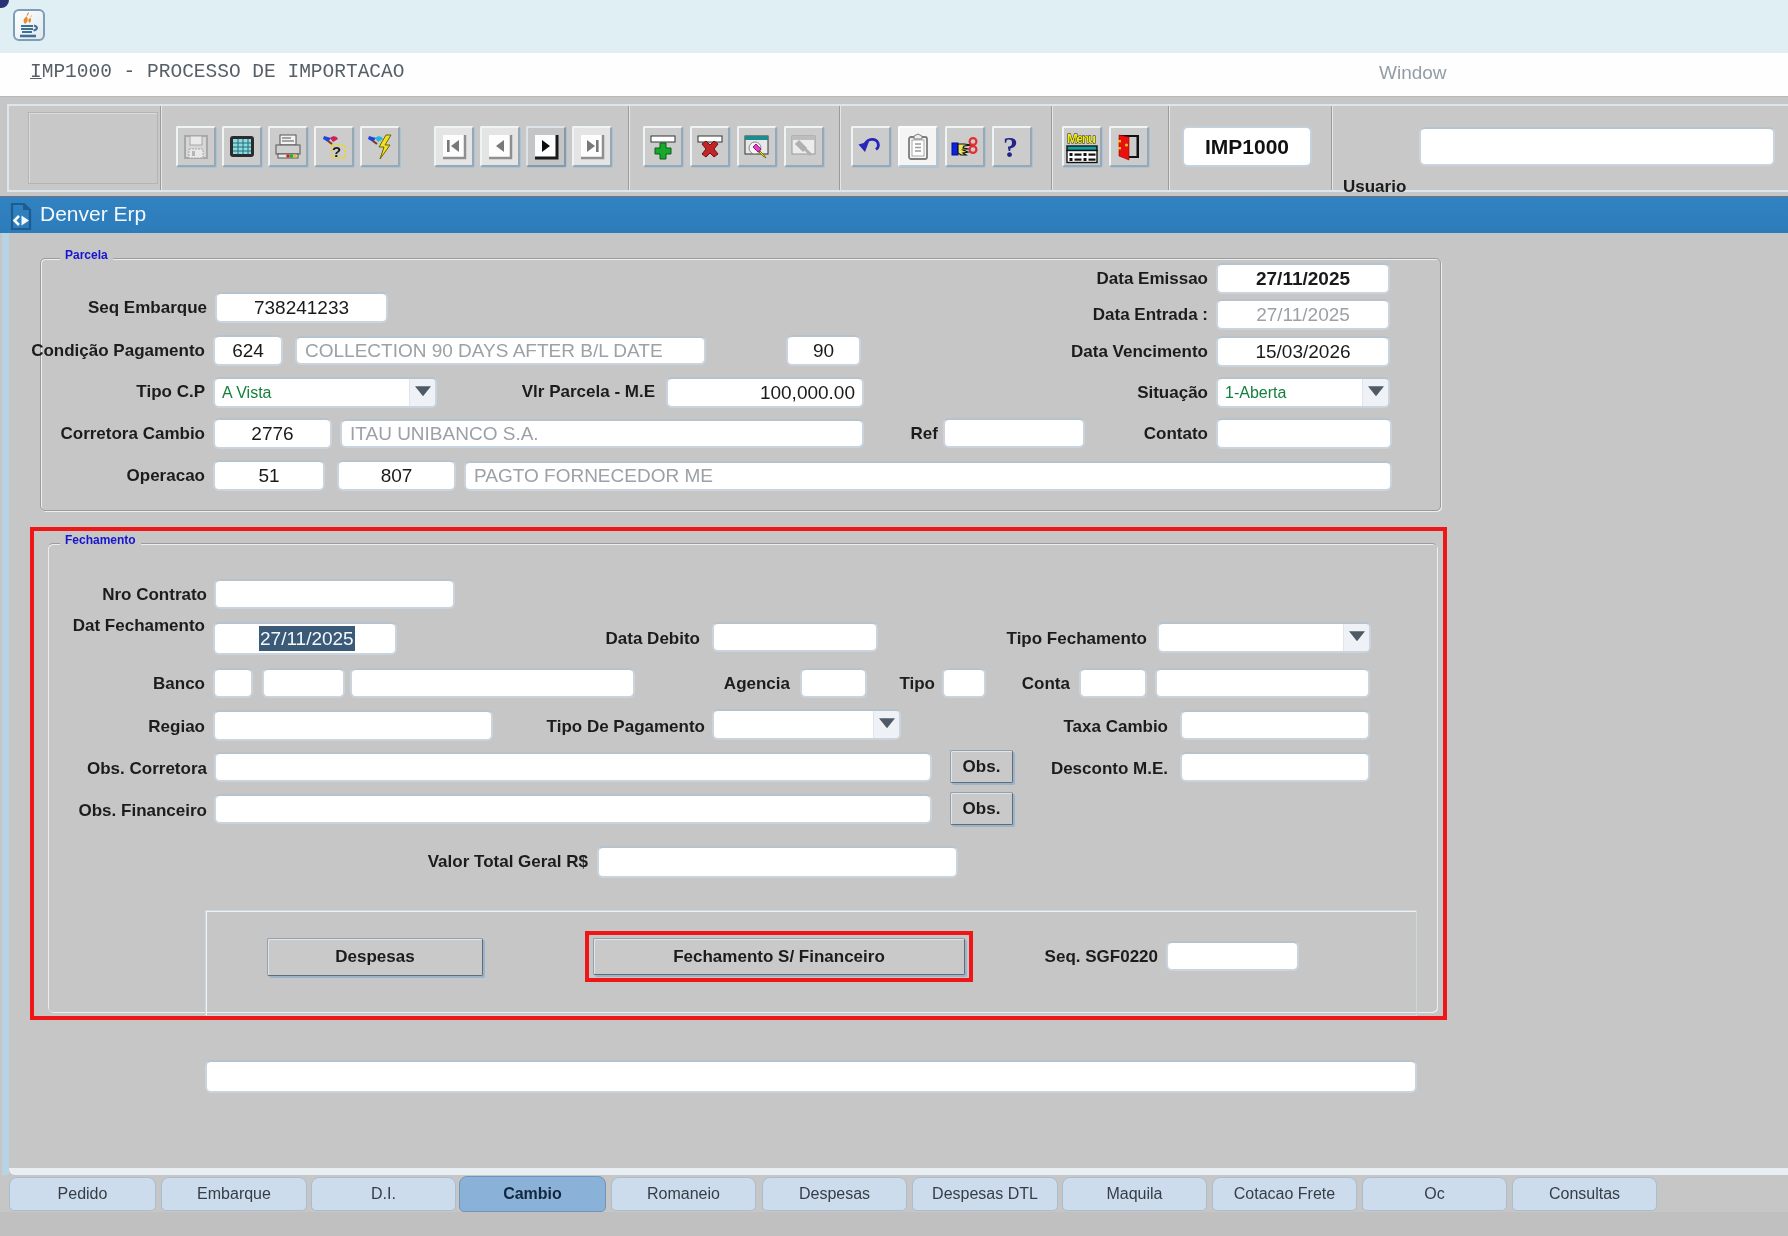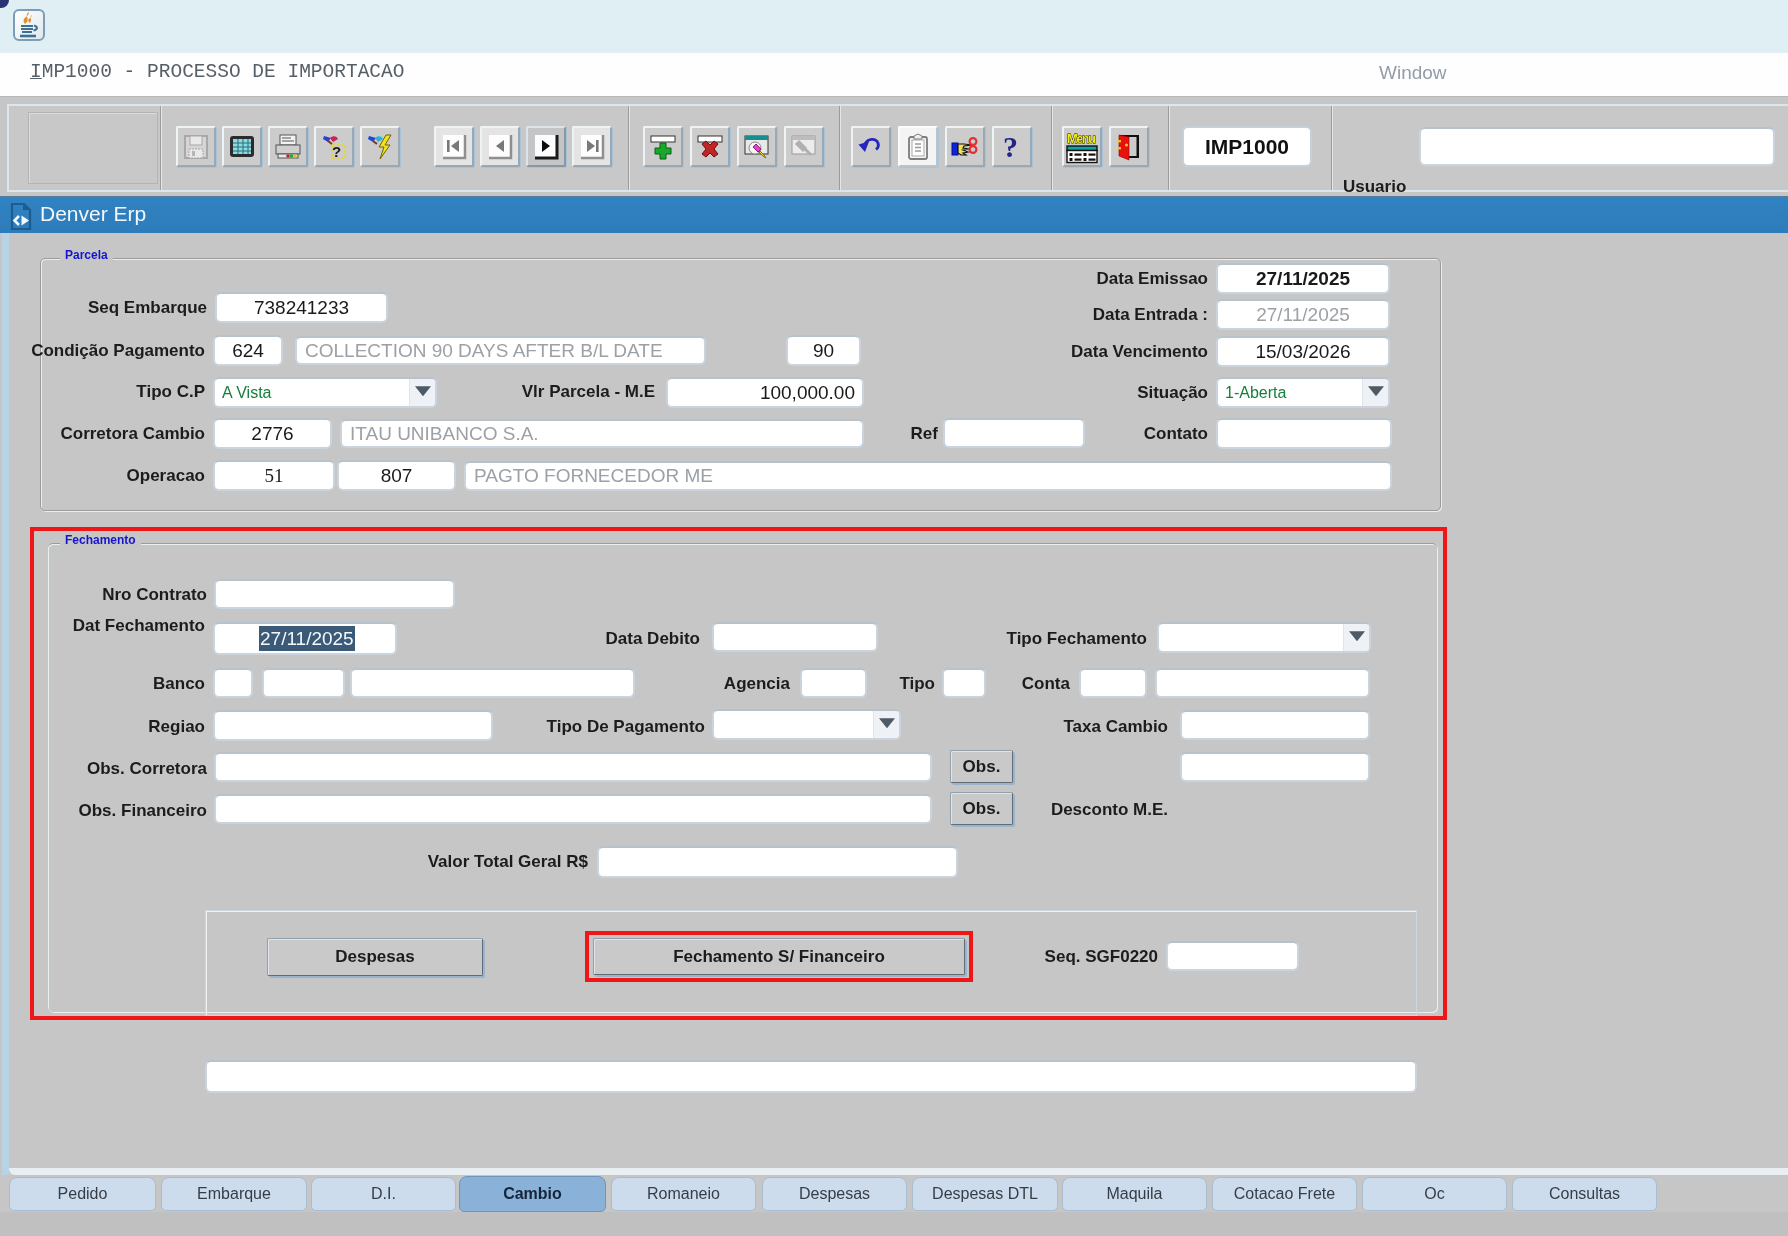--- a/index.html
+++ b/index.html
@@ -261,21 +261,21 @@
       <span class="arr"></span>
     </div>
   <div class="lbl" style="right:1133px;top:382px;">Vlr Parcela - M.E</div>
   <div class="fld" style="left:666px;top:377px;width:198px;height:31px;line-height:27px;text-align:right;padding-right:7px;">100,000.00</div>
   <div class="lbl" style="right:1583px;top:424px;">Corretora Cambio</div>
   <div class="fld ctr" style="left:213px;top:418px;width:119px;height:31px;line-height:27px;">2776</div>
   <div class="fld dis" style="left:340px;top:419px;width:524px;height:29px;line-height:25px;padding-left:8px;">ITAU UNIBANCO S.A.</div>
   <div class="lbl" style="right:850px;top:424px;">Ref</div>
   <div class="fld" style="left:943px;top:418px;width:142px;height:30px;"></div>
   <div class="lbl" style="right:1583px;top:466px;">Operacao</div>
-  <div class="fld ctr" style="left:213px;top:460px;width:122px;height:31px;line-height:27px;font-family:Liberation Serif, serif;">51</div>
+  <div class="fld ctr" style="left:213px;top:460px;width:112px;height:31px;line-height:27px;">51</div>
   <div class="fld ctr" style="left:337px;top:460px;width:119px;height:31px;line-height:27px;">807</div>
   <div class="fld dis" style="left:464px;top:461px;width:928px;height:30px;line-height:26px;padding-left:8px;">PAGTO FORNECEDOR ME</div>
 </div>
 
 <div class="redbox" style="left:30px;top:527px;width:1417px;height:493px;"></div>
 <div class="grp" style="left:48px;top:543px;width:1389px;height:469px;border-bottom:none;border-left:none;border-right:none;"></div>
 <div class="gtitle" style="left:60px;top:533px;">Fechamento</div>
 <div id="fech">
   <div class="lbl" style="right:1581px;top:585px;">Nro Contrato</div>
   <div class="fld" style="left:214px;top:579px;width:241px;height:30px;"></div>
@@ -304,21 +304,21 @@
   <div class="lbl" style="right:1083px;top:717px;">Tipo De Pagamento</div>
   <div class="combo" style="left:712px;top:709px;width:189px;height:31px;">
       <span class="txt"></span>
       <span class="arr"></span>
     </div>
   <div class="lbl" style="right:620px;top:717px;">Taxa Cambio</div>
   <div class="fld" style="left:1180px;top:710px;width:190px;height:30px;"></div>
   <div class="lbl" style="right:1581px;top:759px;">Obs. Corretora</div>
   <div class="fld" style="left:214px;top:752px;width:718px;height:30px;"></div>
   <div class="btn" style="left:950px;top:750px;width:63px;height:33px;line-height:31px;">Obs.</div>
-  <div class="lbl" style="right:620px;top:759px;margin-top:41px;">Desconto M.E.</div>
+  <div class="lbl" style="right:620px;top:759px;">Desconto M.E.</div>
   <div class="fld" style="left:1180px;top:752px;width:190px;height:30px;"></div>
   <div class="lbl" style="right:1581px;top:801px;">Obs. Financeiro</div>
   <div class="fld" style="left:214px;top:794px;width:718px;height:30px;"></div>
   <div class="btn" style="left:950px;top:792px;width:63px;height:33px;line-height:31px;">Obs.</div>
   <div class="lbl" style="right:1200px;top:852px;">Valor Total Geral R$</div>
   <div class="fld" style="left:597px;top:846px;width:361px;height:32px;"></div>
 
   <div class="abs" style="left:205px;top:910px;width:1212px;height:106px;border:1px solid #ced7de;box-shadow:inset 1px 1px 0 #eef2f5;"></div>
   <div class="btn" style="left:267px;top:938px;width:216px;height:38px;line-height:36px;">Despesas</div>
   <div class="redbox" style="left:585px;top:931px;width:388px;height:51px;"></div>

